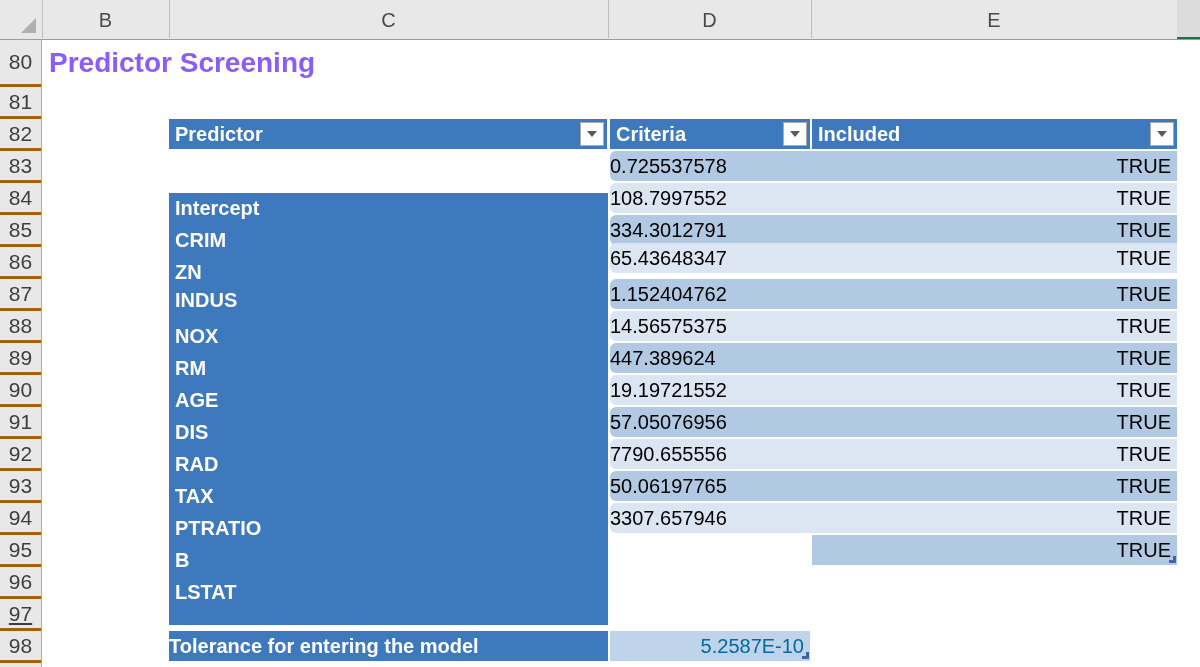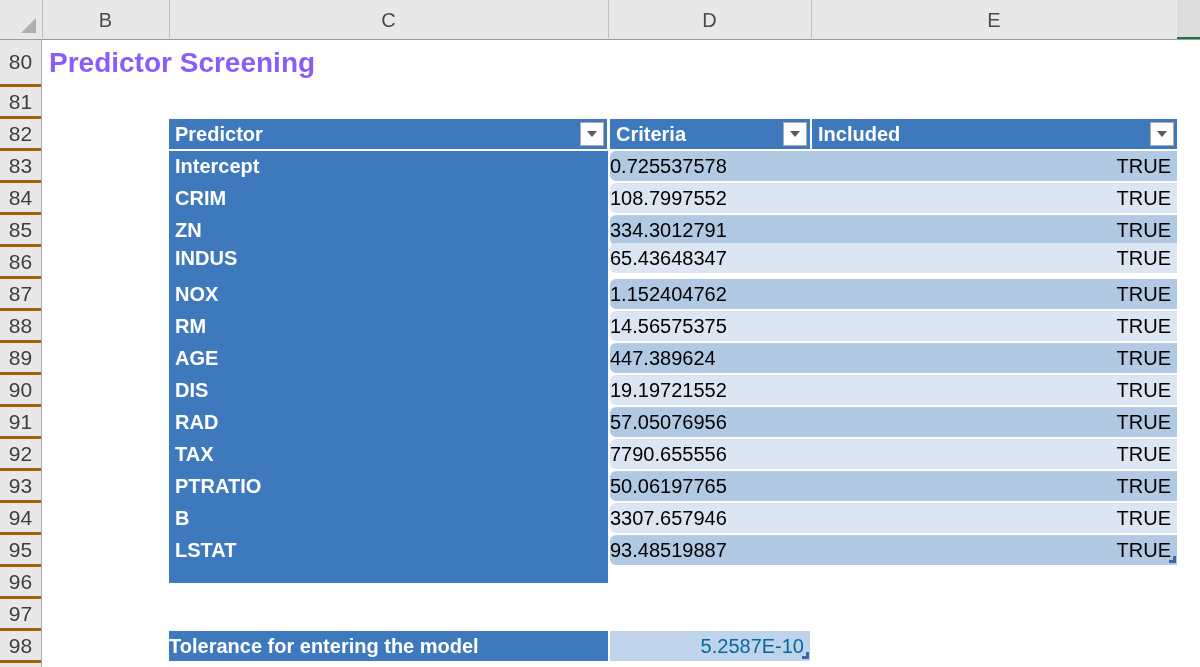--- a/index.html
+++ b/index.html
@@ -59,21 +59,21 @@
   .tri-down{
     width:0; height:0; border-left:5px solid transparent;
     border-right:5px solid transparent; border-top:6px solid #5A5A5A;
   }
   
   #rows{position:absolute; left:0; top:151px; width:1200px;}
   .drow{position:absolute; left:0; width:1200px; height:32px;}
   .c-pred{
     position:absolute; left:169px; width:439px; height:48px;
     background:#3E79BE; color:#fff; font-weight:bold; font-size:20px;
-    line-height:30px; padding-left:6px; box-sizing:border-box;
+    line-height:30px; padding-left:6px; box-sizing:border-box;margin-top:42px;
   }
   .c-crit{
     position:absolute; left:610px; width:220px; height:30px;
     font-size:20px; line-height:30px; 
     padding-right:6px; box-sizing:border-box; color:#000;border-radius:6px;
   }
   .c-incl{
     position:absolute; left:812px; width:365px; height:30px;
     font-size:20px; line-height:30px; text-align:right;
     padding-right:6px; box-sizing:border-box; color:#000;
@@ -126,21 +126,21 @@
       <div class="row-num" style="height: 32px;">87</div>
       <div class="row-num" style="height: 32px;">88</div>
       <div class="row-num" style="height: 32px;">89</div>
       <div class="row-num" style="height: 32px;">90</div>
       <div class="row-num" style="height: 32px;">91</div>
       <div class="row-num" style="height: 32px;">92</div>
       <div class="row-num" style="height: 32px;">93</div>
       <div class="row-num" style="height: 32px;">94</div>
       <div class="row-num" style="height: 32px;">95</div>
       <div class="row-num" style="height: 32px;">96</div>
-      <div class="row-num" style="height: 32px;">97</div>
+      <div class="row-num" style="height: 32px; text-decoration: underline;">97</div>
       <div class="row-num" style="height: 32px;">98</div>
       <div class="row-num" style="height: 32px;">99</div>
     </div>
 
   <div id="title-cell">Predictor Screening</div>
 
   <div class="hdr-cell" style="left:169px; width:438px;">
     <span>Predictor</span>
     <span class="filter-btn">
       <span class="tri-down"></span>
@@ -215,21 +215,20 @@
         <div class="c-crit band-dark">50.06197765</div>
         <div class="c-incl band-dark"><span>TRUE</span></div>
       </div>
       <div class="drow" style="top: 352px;">
         <div class="c-pred">B</div>
         <div class="c-crit band-light">3307.657946</div>
         <div class="c-incl band-light"><span>TRUE</span></div>
       </div>
       <div class="drow" style="top: 384px;">
         <div class="c-pred">LSTAT</div>
-        <div class="c-crit band-dark">93.48519887</div>
         <div class="c-incl band-dark"><span>TRUE</span><span class="tbl-handle"></span></div>
       </div>
     </div>
 
   <div id="tol-label">Tolerance for entering the model</div>
   <div id="tol-value">
     <span>5.2587E-10</span>
     <span class="tbl-handle"></span>
   </div>
 

